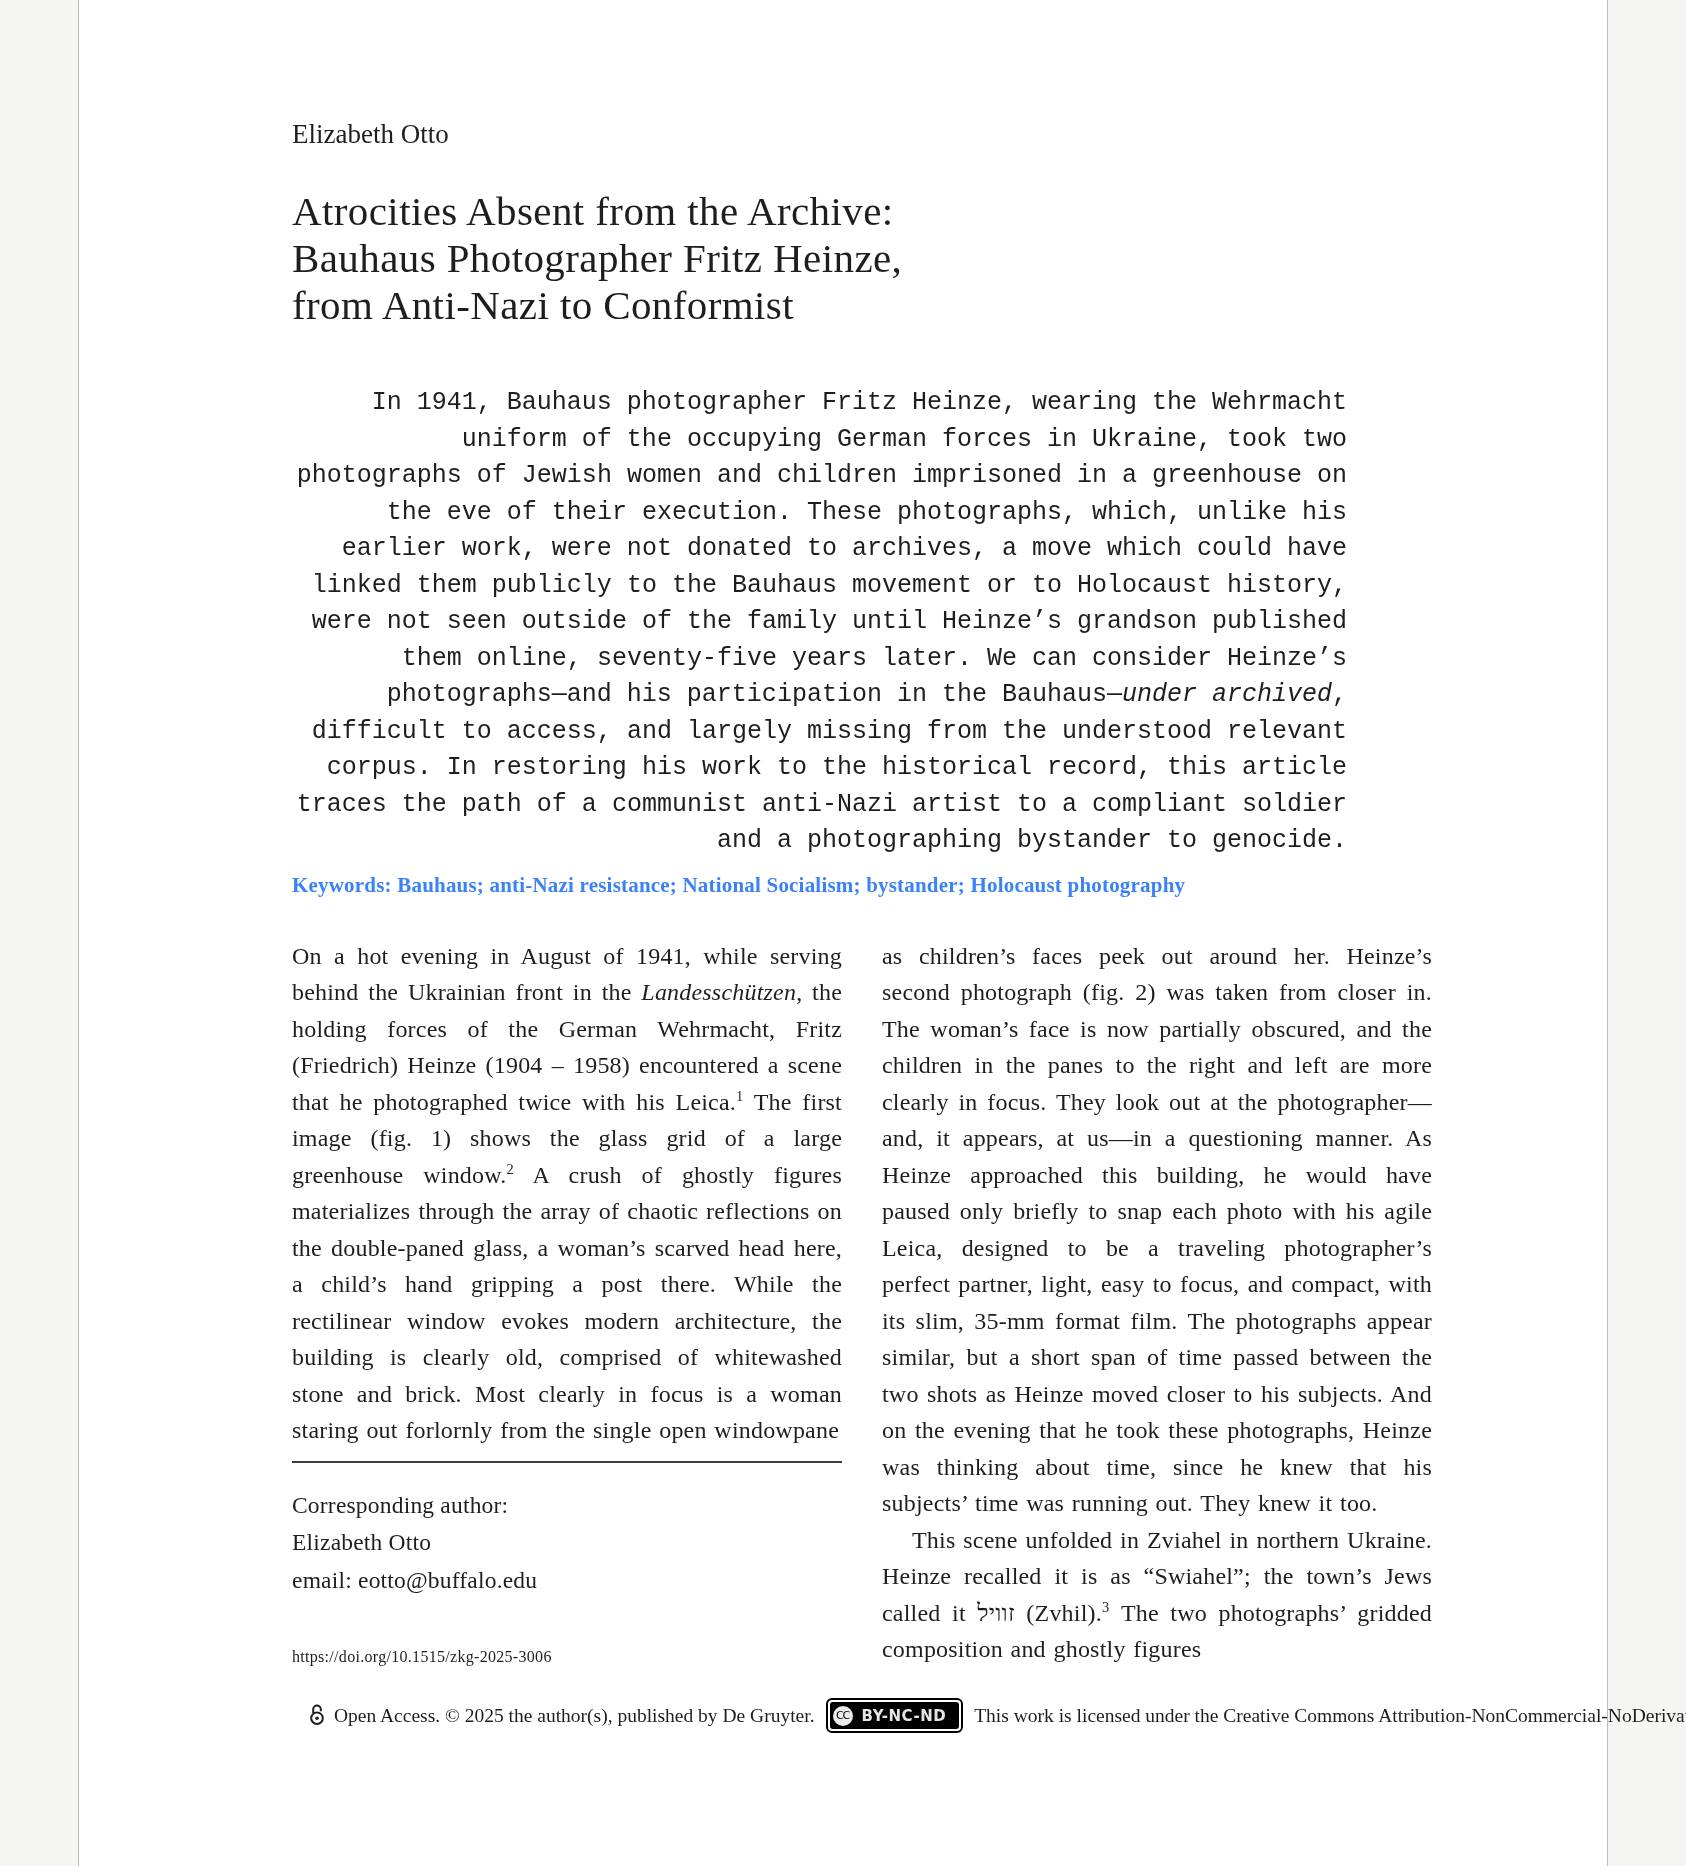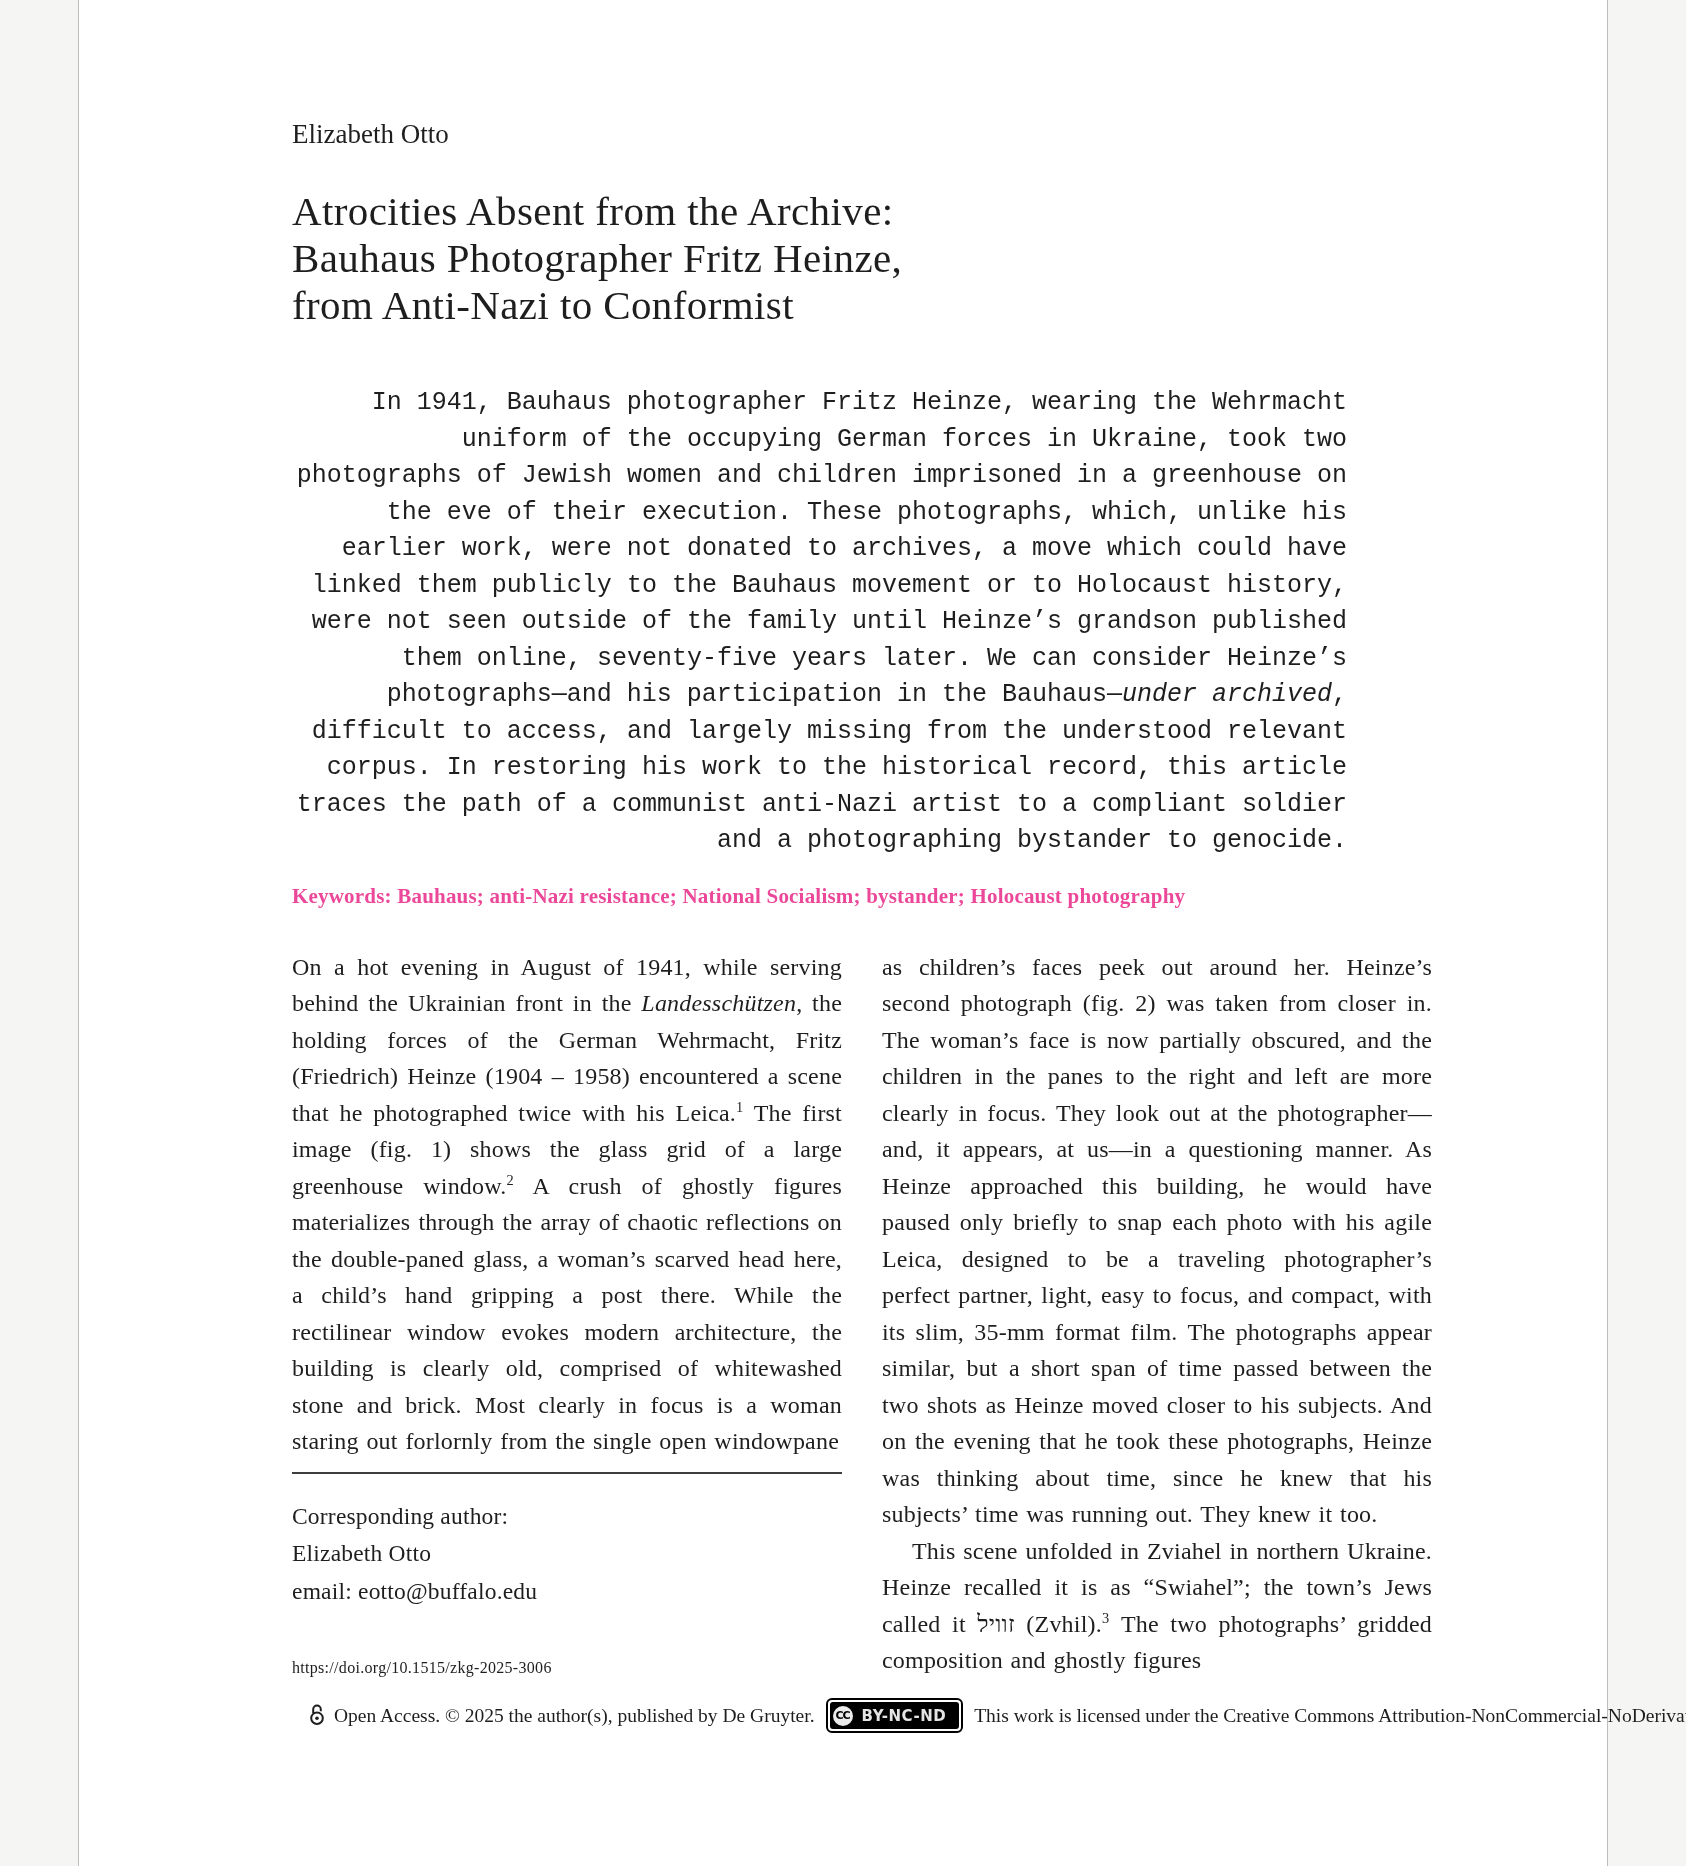--- a/index.html
+++ b/index.html
@@ -38,24 +38,24 @@
   .title-line { display: block; }
   .abstract {
     margin-top: 56px;
     width: 1055px;
     font-size: 25px;
     line-height: 36.5px;
     text-align: right;
     font-family: Liberation Mono, monospace;
   }
   .keywords {
-    margin-top: 24px;
+    margin-top: 13px;
     font-size: 21px;
     font-weight: bold;
-    color: #ec4899;
+    color: #3b82f6;
     letter-spacing: 0.2px;
   }
   .columns {
     margin-top: 40px;
     display: flex;
     gap: 40px;
   }
   .col {
     width: 550px;
     font-size: 24px;
@@ -118,21 +118,21 @@
     gap: 9px;
     padding: 2px 13px 2px 3px;
     height: 23px;
   }
   .cc-circle {
     width: 20px; height: 20px;
     border-radius: 50%;
     background: #ececec;
     color: #000000;
     font-family: "DejaVu Sans", sans-serif;
-    font-weight: bold;
+    font-weight: normal;
     font-size: 11px;
     letter-spacing: -1px;
     display: flex; align-items: center; justify-content: center;
   }
   .cc-text {
     color: #e5e5e5;
     font-family: "DejaVu Sans", sans-serif;
     font-weight: bold;
     font-size: 15px;
     letter-spacing: 0.5px;

